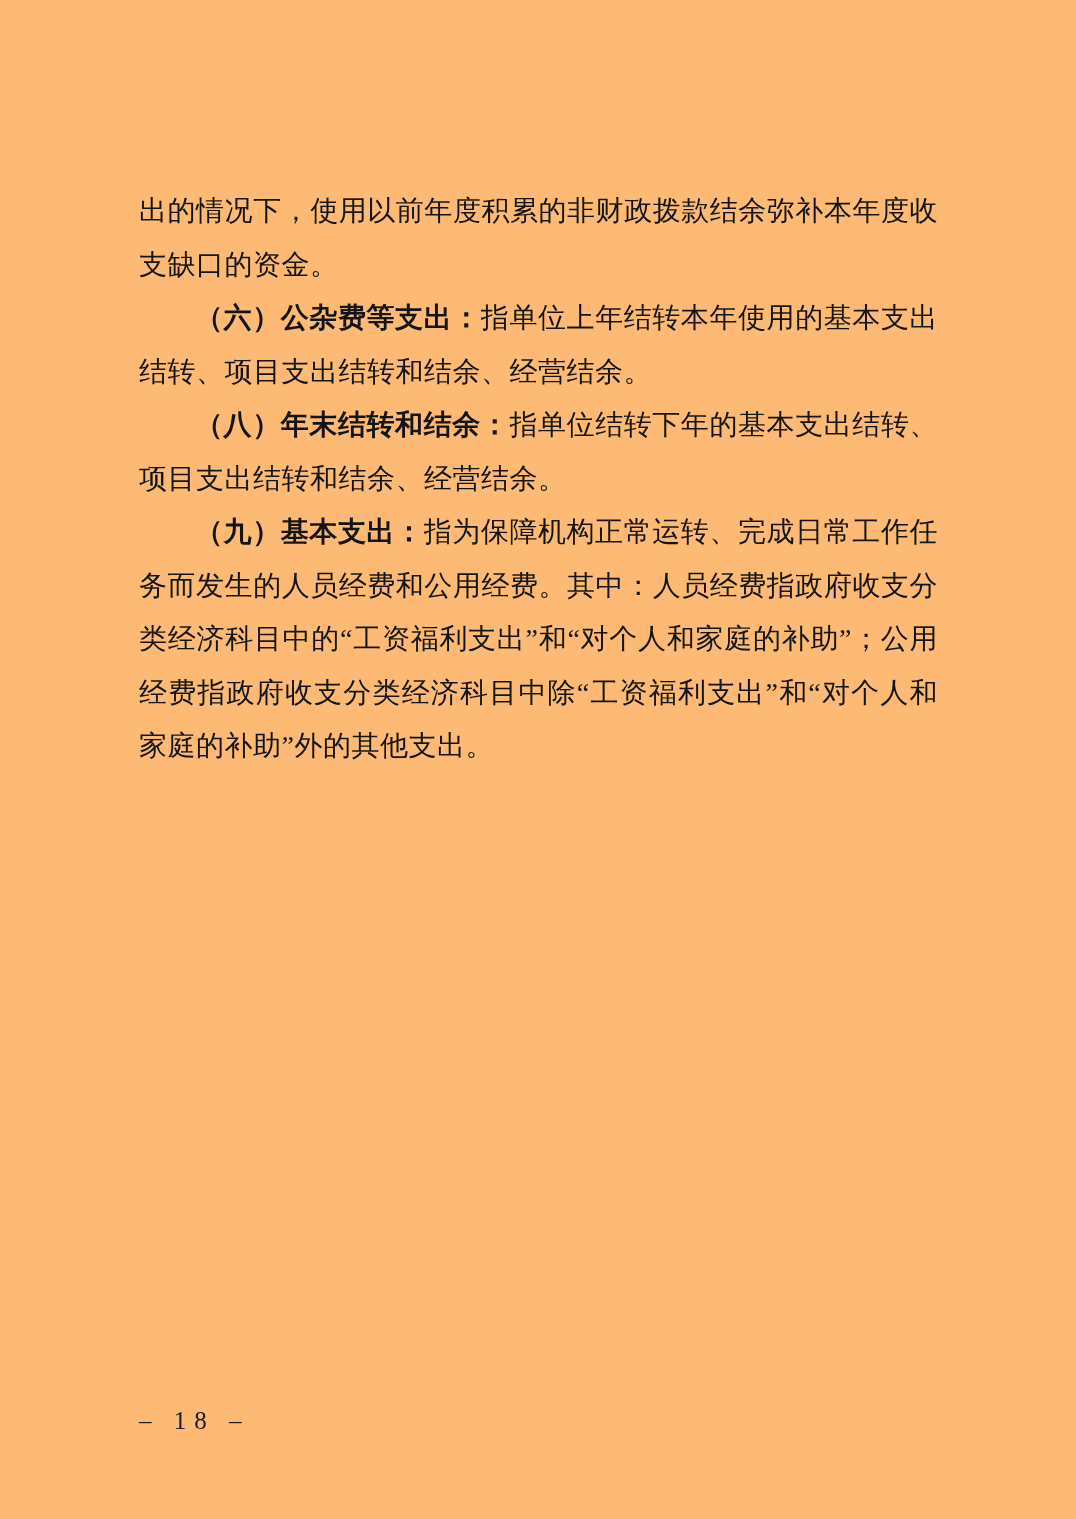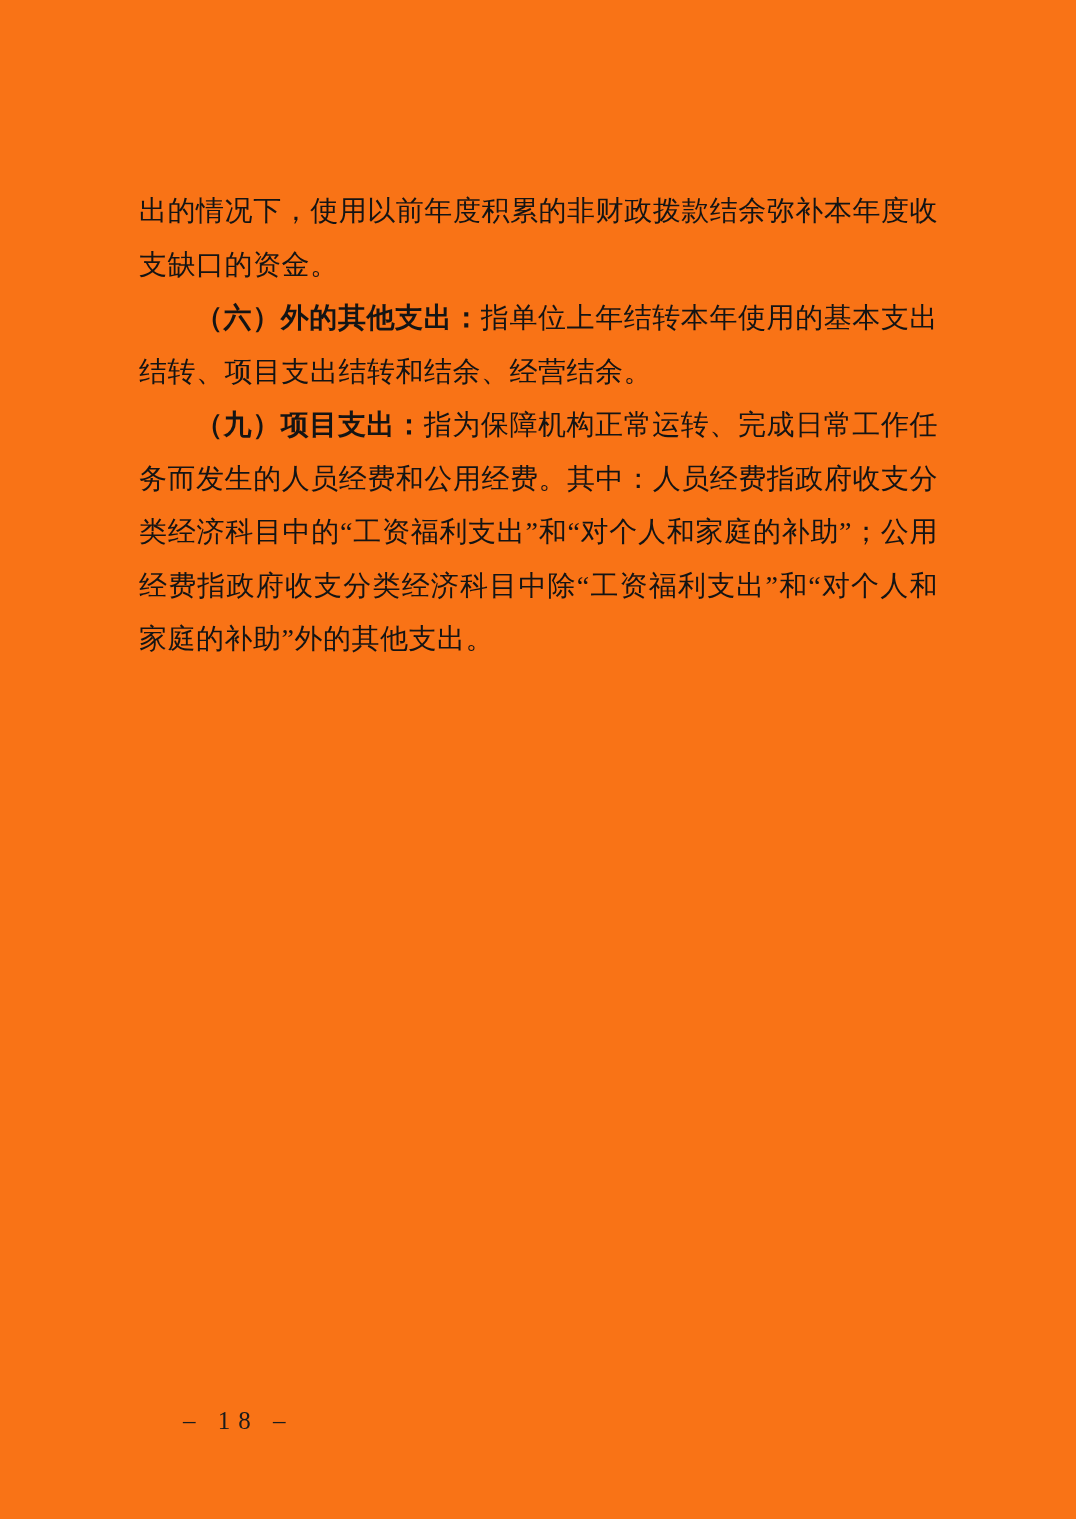--- a/index.html
+++ b/index.html
@@ -4,21 +4,21 @@
 <style>
   html, body {
     margin: 0;
     padding: 0;
     background: #ffffff;
   }
   .page {
     position: relative;
     width: 1076px;
     height: 1519px;
-    background: #f97316;
+    background: #fdba74;
     overflow: hidden;
     font-family: "Liberation Serif", "DejaVu Serif", serif;
     color: #141414;
   }
   .content {
     position: absolute;
     left: 139px;
     top: 184px;
     width: 799px;
     font-size: 28px;
@@ -37,37 +37,37 @@
   .lead {
     font-weight: bold;
   }
   .footer {
     position: absolute;
     left: 139px;
     top: 1407px;
     font-size: 25px;
     letter-spacing: 8px;
     color: #1c1c1c;
-    margin-left: 44px;
   }
 </style>
 </head>
 <body>
 
 <div class="page">
 
   <div class="content">
 
     <p class="no-indent"><span>出的情况下，使用以前年度积累的非财政拨款结余弥补本年度收支缺口的资金。</span></p>
 
-    <p><span class="lead">（六）外的其他支出：</span><span>指单位上年结转本年使用的基本支出结转、项目支出结转和结余、经营结余。</span></p>
+    <p><span class="lead">（六）公杂费等支出：</span><span>指单位上年结转本年使用的基本支出结转、项目支出结转和结余、经营结余。</span></p>
 
 
+    <p><span class="lead">（八）年末结转和结余：</span><span>指单位结转下年的基本支出结转、项目支出结转和结余、经营结余。</span></p>
 
-    <p><span class="lead">（九）项目支出：</span><span>指为保障机构正常运转、完成日常工作任务而发生的人员经费和公用经费。其中：人员经费指政府收支分类经济科目中的“工资福利支出”和“对个人和家庭的补助”；公用经费指政府收支分类经济科目中除“工资福利支出”和“对个人和家庭的补助”外的其他支出。</span></p>
+    <p><span class="lead">（九）基本支出：</span><span>指为保障机构正常运转、完成日常工作任务而发生的人员经费和公用经费。其中：人员经费指政府收支分类经济科目中的“工资福利支出”和“对个人和家庭的补助”；公用经费指政府收支分类经济科目中除“工资福利支出”和“对个人和家庭的补助”外的其他支出。</span></p>
 
 
 
 
   </div>
 
   <div class="footer">– 18 –</div>
 
 </div>
 

